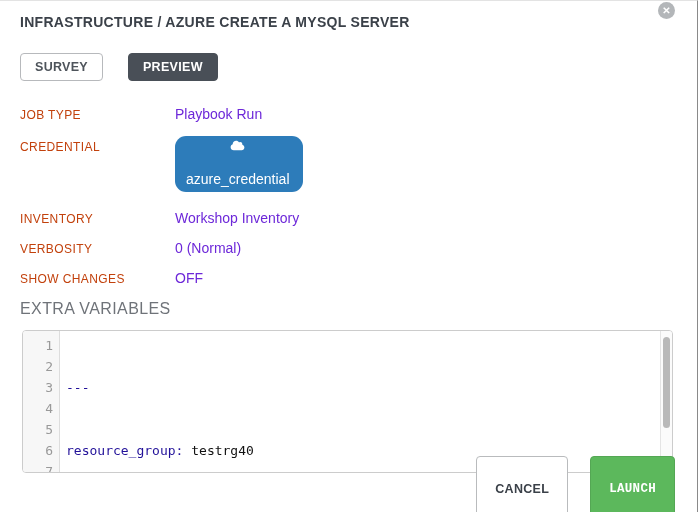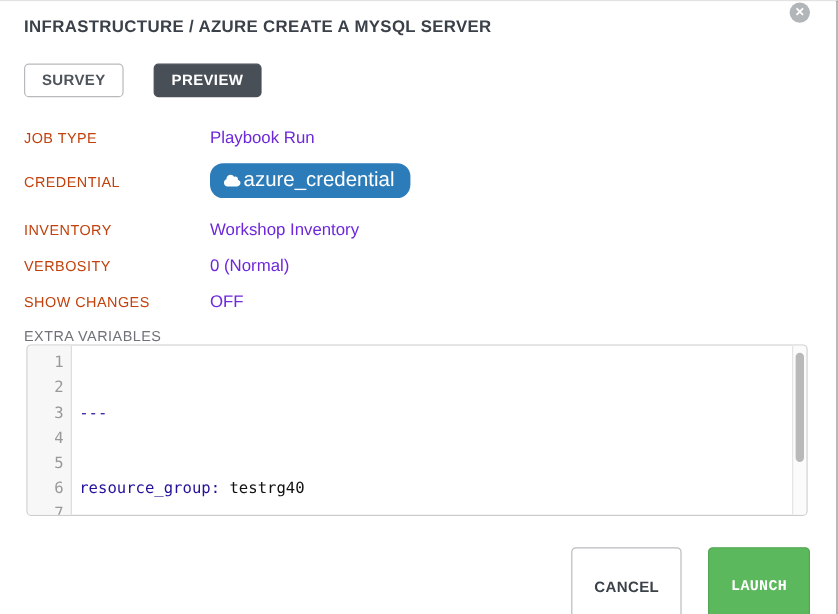--- a/index.html
+++ b/index.html
@@ -67,39 +67,40 @@
     flex: 0 0 155px;
     font-size: 12px;
     color: #c2410c;
     letter-spacing: .4px;
     text-transform: uppercase;
   }
   .row-value { font-size: 14px; color: #6d28d9; text-align: right; }
   .cred-badge {
     display: inline-flex;
     align-items: center;
-    gap: 2px;
+    gap: 20px;
     background: #2d7cba;
     color: #ffffff;
-    font-size: 17px;
+    font-size: 14px;
     padding: 4px 13px 5px 11px;
     border-radius: 11px;
     cursor: pointer;
+    flex-direction: column;
   }
   .cloud-icon { width: 15px; height: 11px; display: inline-block; }
   .cloud-icon svg { display: block; width: 100%; height: 100%; fill: #ffffff; }
 
   
   .section-label {
-    font-size: 12px;
+    font-size: 16px;
     color: #6f7379;
     letter-spacing: .4px;
     text-transform: uppercase;
     margin-top: 3px;
-    margin-bottom: 0;
+    margin-bottom: 12px;
   }
   .editor {
     position: relative;
     width: calc(100% - 6px);
     margin-left: 2px;
     height: 143px;
     border: 1px solid #cccccc;
     border-radius: 4px;
     background: #ffffff;
     display: flex;

